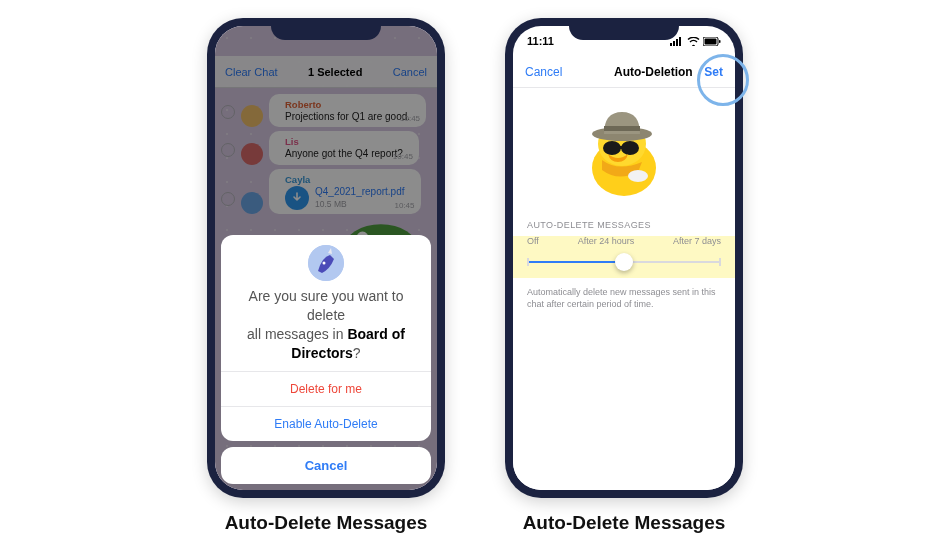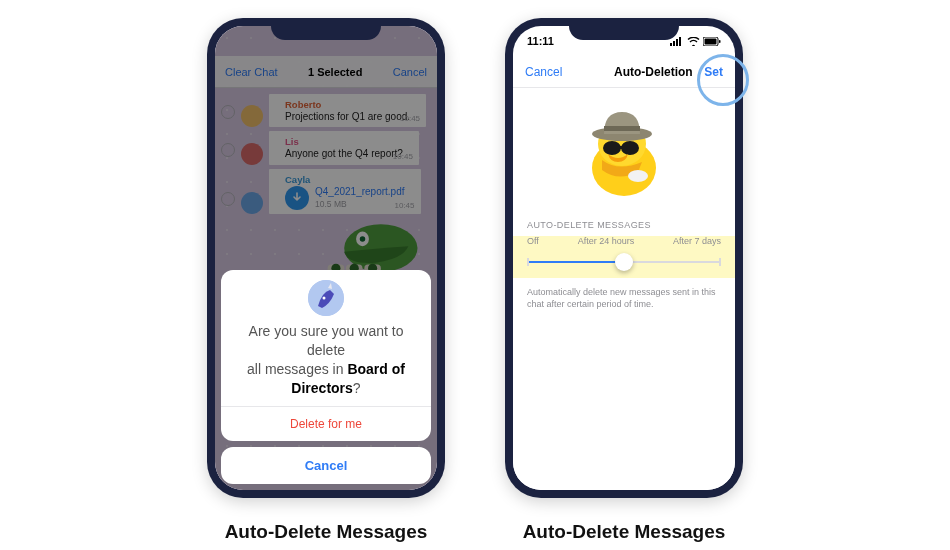--- a/index.html
+++ b/index.html
@@ -6,21 +6,21 @@
   body {
     width: 950px; height: 550px;
     background: #fff;
     font-family: -apple-system, "Helvetica Neue", Arial, sans-serif;
     display: flex;
     justify-content: center;
     align-items: flex-start;
     gap: 60px;
     padding-top: 18px;
   }
-  .phone-wrap { display:flex; flex-direction:column; align-items:center;gap:9px; }
+  .phone-wrap { display:flex; flex-direction:column; align-items:center; }
   .phone {
     width: 238px; height: 480px;
     background:#1b2240;
     border-radius: 36px;
     padding: 8px;
     position: relative;
     box-shadow: 0 4px 16px rgba(0,0,0,.18);
   }
   .screen {
     width:100%; height:100%;
@@ -57,21 +57,21 @@
     height:32px; display:flex; justify-content:space-between; align-items:center;
     padding:0 10px; font-size:11px;
     border-bottom:1px solid #d7d7db;
   }
   .p1 .top-bar .link { color:#2f7cf6; }
   .p1 .top-bar .title { font-weight:600; color:#000; }
   .p1 .messages { position:relative; z-index:5; padding:6px 6px 0 6px; }
   .msg { display:flex; gap:6px; margin-bottom:4px; align-items:flex-end; }
   .sel-circle { width:14px; height:14px; border:1.5px solid #b3b3ba; border-radius:50%; flex:0 0 auto; margin-bottom:8px; }
   .avatar { width:22px; height:22px; border-radius:50%; flex:0 0 auto; }
-  .bubble { background:#fff; border-radius:1px; padding:5px 16px 4px; font-size:10px; color:#222; line-height:1.25; min-width:130px; position:relative; }
+  .bubble { background:#fff; border-radius:10px; padding:5px 16px 4px; font-size:10px; color:#222; line-height:1.25; min-width:130px; position:relative; }
   .bubble .name { font-weight:600; font-size:9.5px; }
   .bubble .ts { position:absolute; right:6px; bottom:3px; font-size:8px; color:#a7a7ad; }
   .file-row { display:flex; gap:6px; align-items:center; }
   .file-icon { width:24px; height:24px; border-radius:50%; background:#2f98ef; display:flex; align-items:center; justify-content:center; }
   .sticker-row { display:flex; justify-content:flex-end; padding-right:8px; margin-top:2px; }
   .sticker { width:110px; height:84px; }
 
   
   .sheet-wrap { position:absolute; bottom:0; left:0; right:0; z-index:30; padding:6px; }
   .sheet { background:#fff; border-radius:12px; overflow:hidden; text-align:center; }
@@ -215,20 +215,21 @@
                     <path d="M20 8 l3 -5 l1 6 z" fill="#e8e8ef"></path>
                     <circle cx="16" cy="18" r="1.5" fill="#fff"></circle>
                   </svg>
               </div>
             </div>
             <div class="qtext">
               <span>Are you sure you want to delete</span><br>
               <span>all messages in </span><b>Board of Directors</b>?
             </div>
             <div class="opt red">Delete for me</div>
+            <div class="opt blue">Enable Auto-Delete</div>
           </div>
           <div class="cancel-sheet">Cancel</div>
         </div>
 
       </div>
     </div>
   </div>
   <div class="caption">Auto-Delete Messages</div>
 </div>
 

